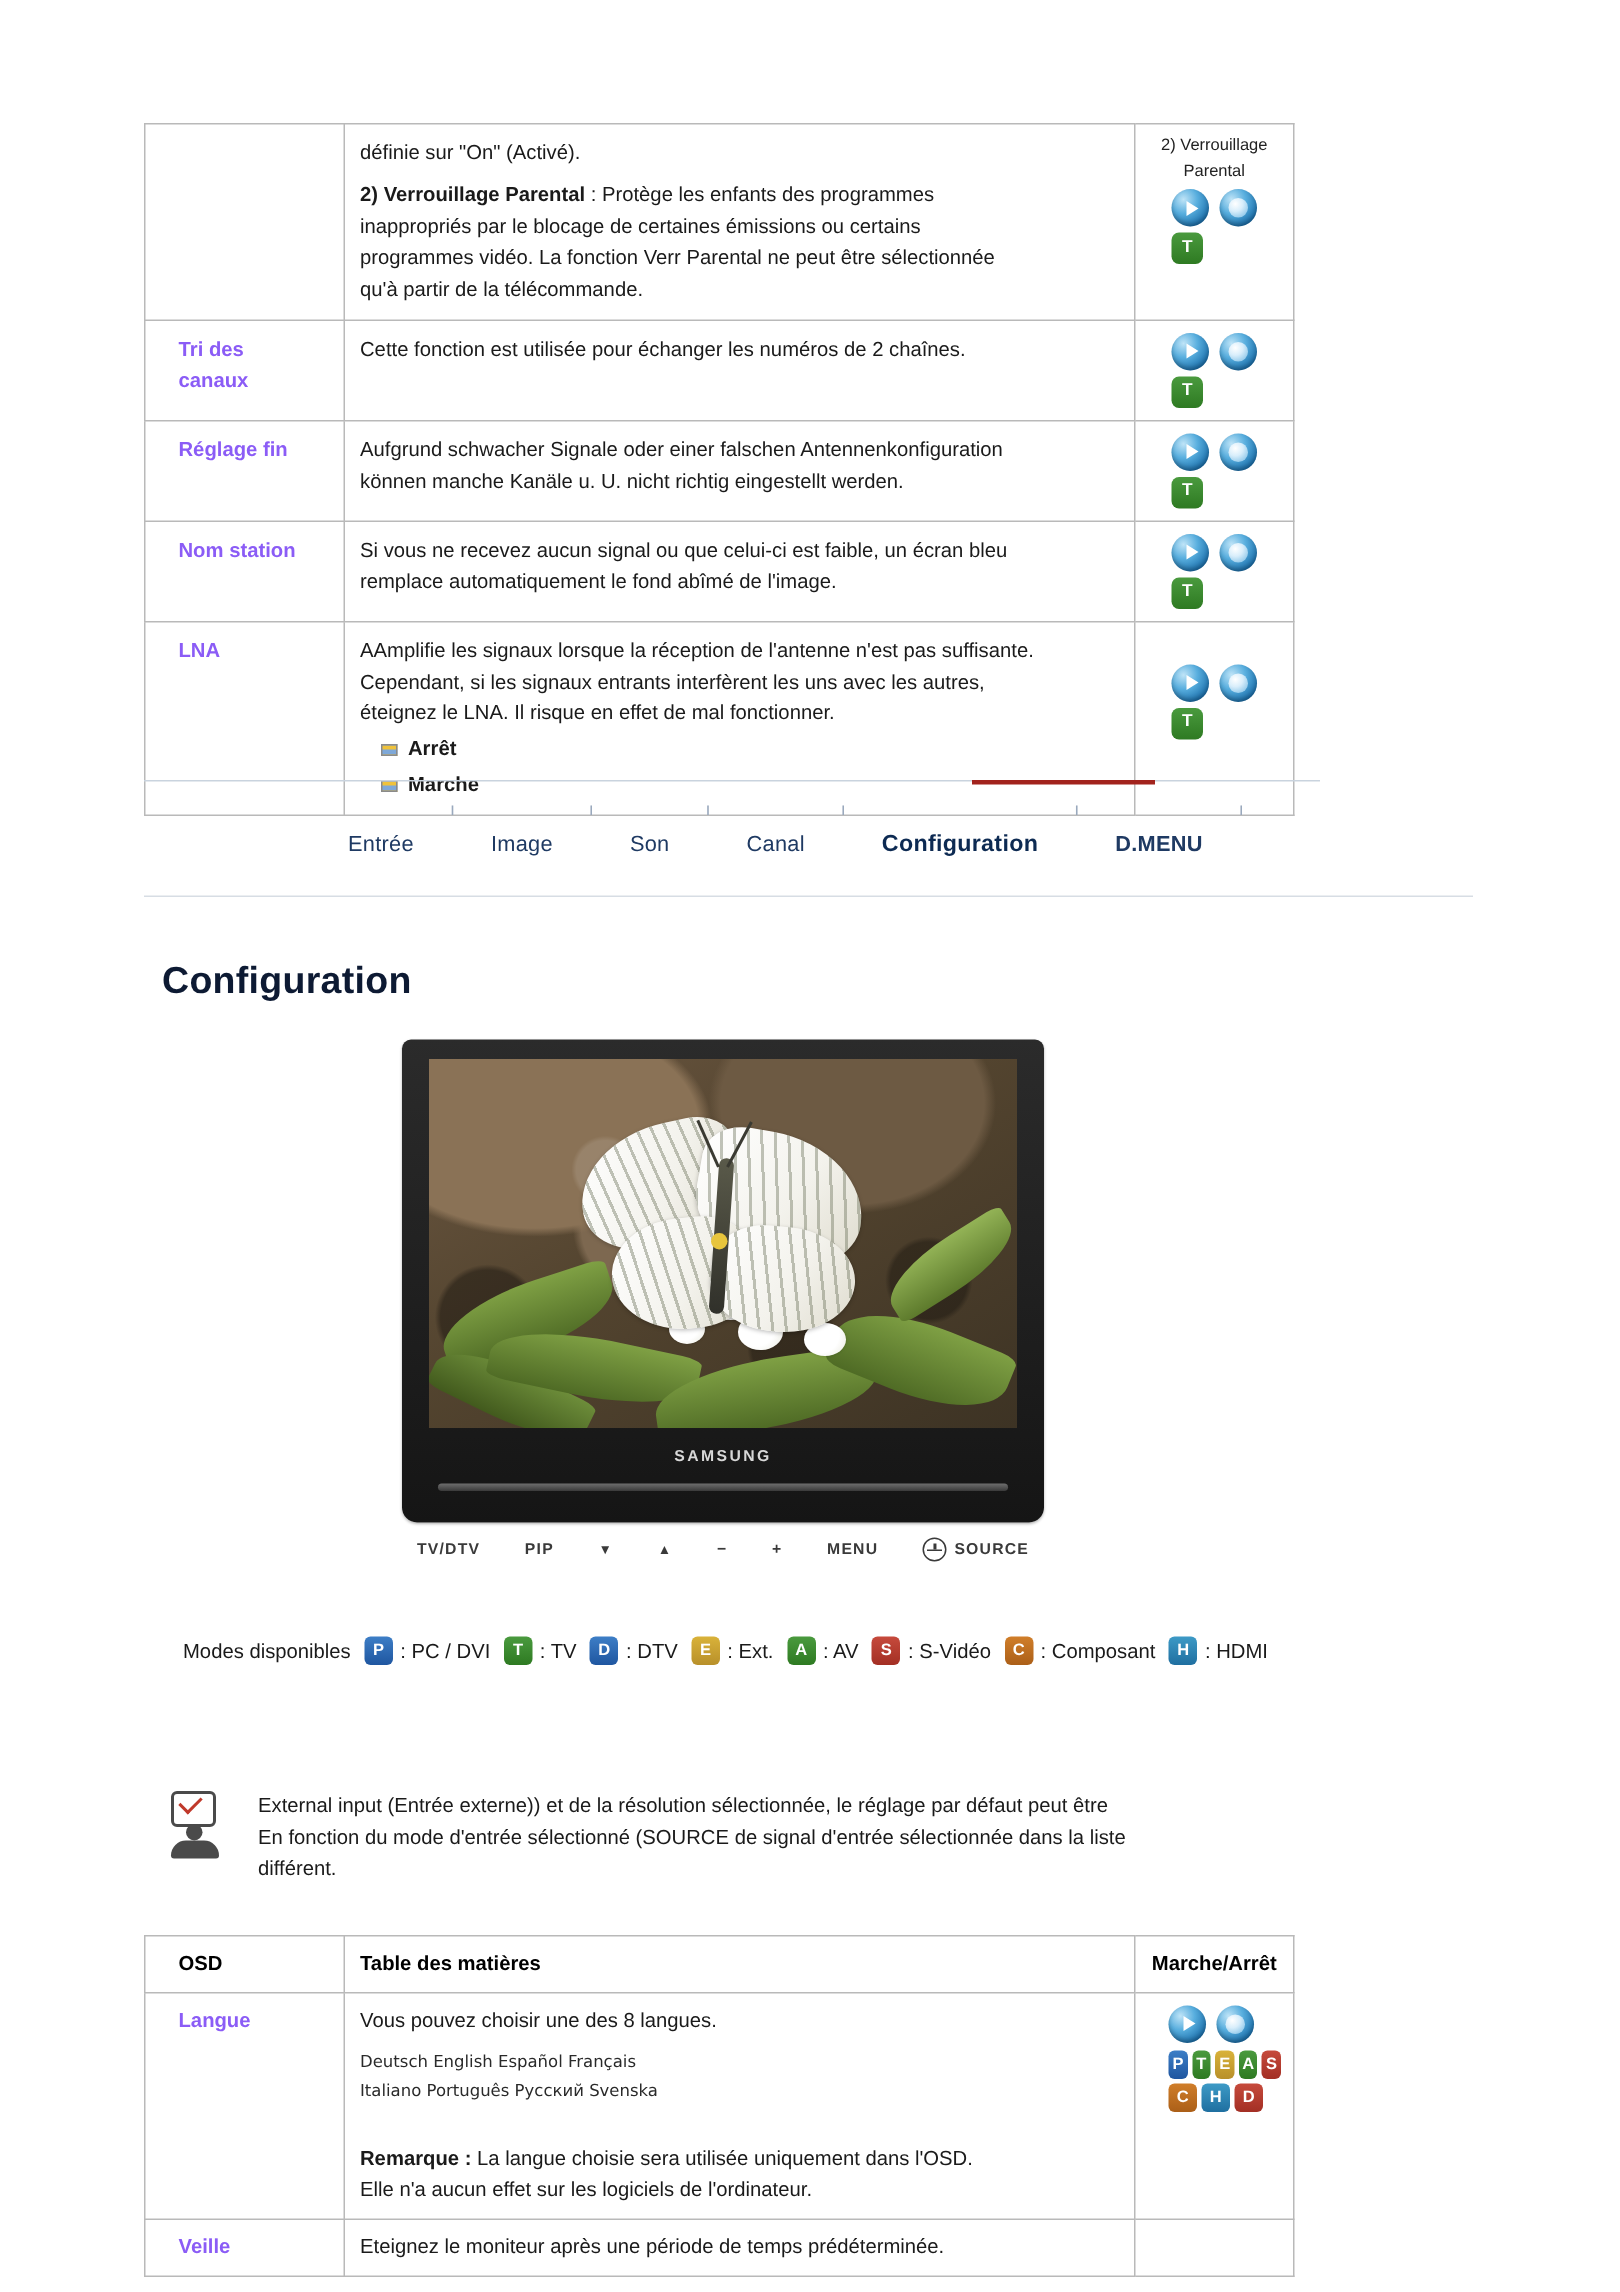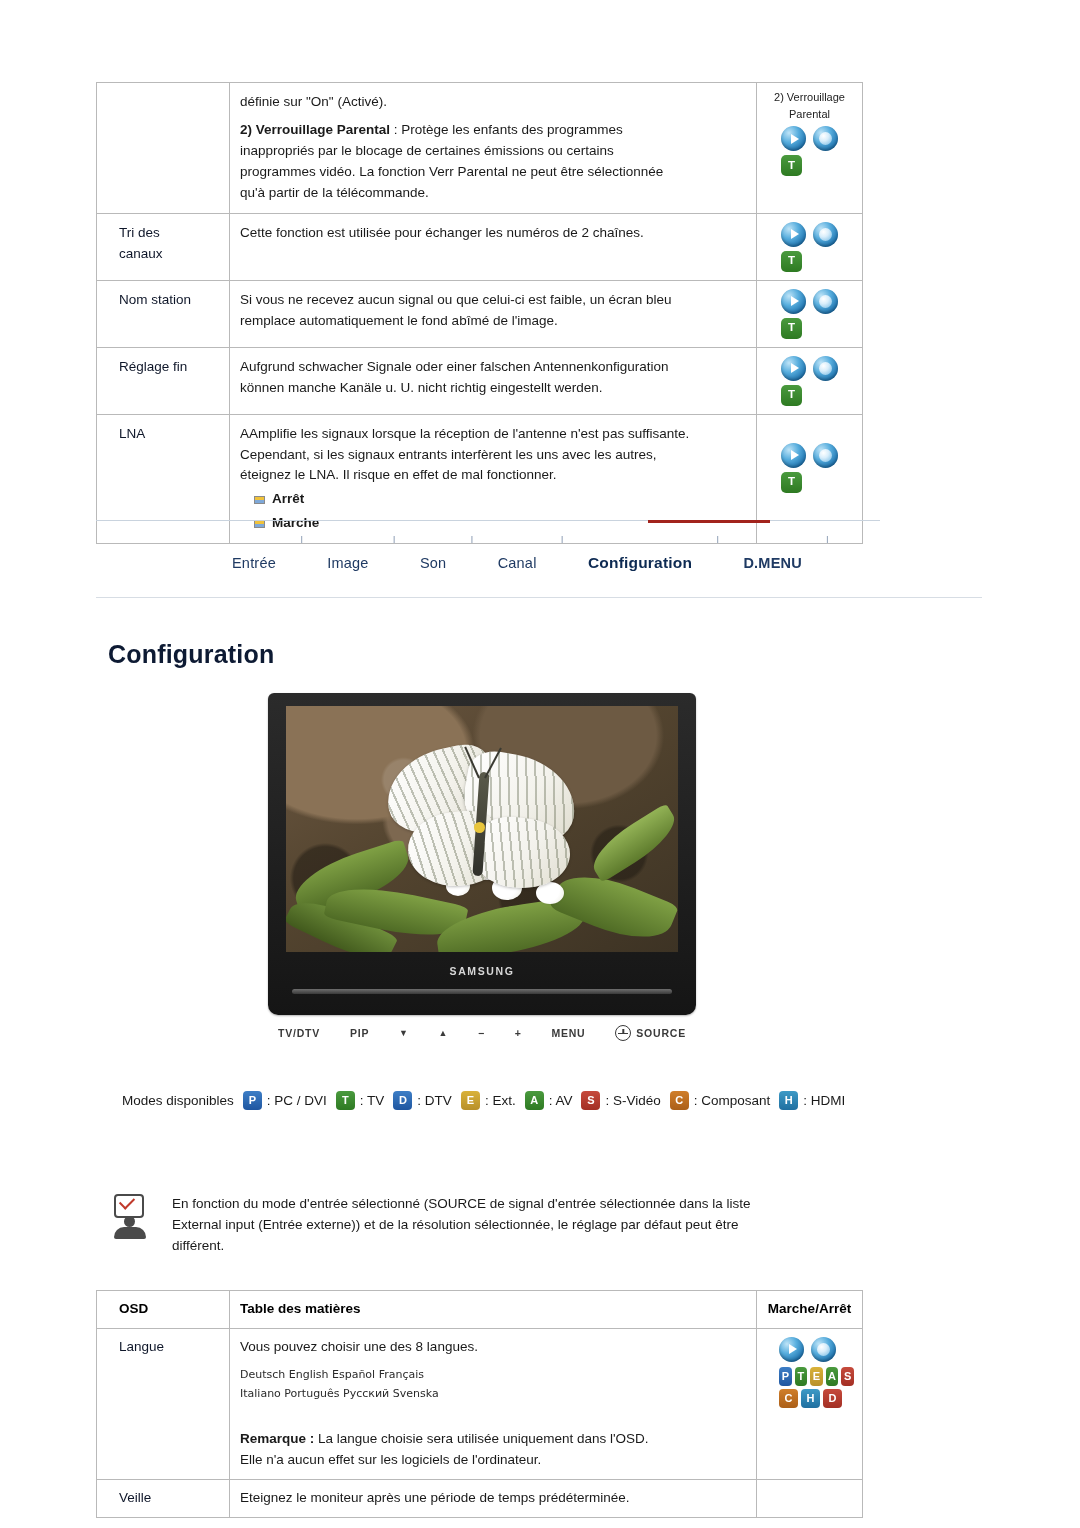--- a/index.html
+++ b/index.html
@@ -28,24 +28,24 @@
     vertical-align: top;
     padding: 9px 10px 9px 10px;
     font-size: 13.5px;
     line-height: 1.55;
   }
   .top-table tr.no-top td { border-top: none; }
   .col-label { width: 133px; }
   .col-desc  { width: 527px; }
   .col-icons { width: 106px; margin-top: 48px; }
   .lbl {
-    font-weight: normal;
+    font-weight: bold;
     font-size: 13.5px;
     padding-left: 22px !important;
-    color: #0f172a;
+    color: #8b5cf6;
   }
   .desc-cell { color: #1a1a1a; }
   .icons-cell { padding: 6px 8px 8px 8px !important; }
 
   
   .icon-head {
     font-size: 11px;
     color: #222;
     text-align: center;
     line-height: 1.5;
@@ -533,45 +533,45 @@
               <span class="ball"></span>
             </span>
       </div>
       <div class="icon-row second">
         <span class="badge badge-t">T</span>
       </div>
     </td>
   </tr>
 
   <tr class="no-top">
+    <td class="col-label lbl">Réglage fin</td>
+    <td class="col-desc desc-cell">
+      <div>Aufgrund schwacher Signale oder einer falschen Antennenkonfiguration</div>
+      <div>können manche Kanäle u. U. nicht richtig eingestellt werden.</div>
+    </td>
+    <td class="col-icons icons-cell">
+      <div class="icon-row">
+        <span class="orb">
+              <span class="tri"></span>
+            </span>
+        <span class="orb">
+              <span class="ball"></span>
+            </span>
+      </div>
+      <div class="icon-row second">
+        <span class="badge badge-t">T</span>
+      </div>
+    </td>
+  </tr>
+
+  <tr class="no-top">
     <td class="col-label lbl">Nom station</td>
     <td class="col-desc desc-cell">
       <div>Si vous ne recevez aucun signal ou que celui-ci est faible, un écran bleu</div>
       <div>remplace automatiquement le fond abîmé de l'image.</div>
-    </td>
-    <td class="col-icons icons-cell">
-      <div class="icon-row">
-        <span class="orb">
-              <span class="tri"></span>
-            </span>
-        <span class="orb">
-              <span class="ball"></span>
-            </span>
-      </div>
-      <div class="icon-row second">
-        <span class="badge badge-t">T</span>
-      </div>
-    </td>
-  </tr>
-
-  <tr class="no-top">
-    <td class="col-label lbl">Réglage fin</td>
-    <td class="col-desc desc-cell">
-      <div>Aufgrund schwacher Signale oder einer falschen Antennenkonfiguration</div>
-      <div>können manche Kanäle u. U. nicht richtig eingestellt werden.</div>
     </td>
     <td class="col-icons icons-cell">
       <div class="icon-row">
         <span class="orb">
               <span class="tri"></span>
             </span>
         <span class="orb">
               <span class="ball"></span>
             </span>
       </div>
@@ -715,22 +715,22 @@
 <div class="note">
   <div class="note-icon">
     <div class="clip"></div>
     <div class="check"></div>
     <div class="person">
         <div class="head"></div>
         <div class="torso"></div>
       </div>
   </div>
   <div class="note-text">
+    <div>External input (Entrée externe)) et de la résolution sélectionnée, le réglage par défaut peut être</div>
     <div>En fonction du mode d'entrée sélectionné (SOURCE de signal d'entrée sélectionnée dans la liste</div>
-    <div>External input (Entrée externe)) et de la résolution sélectionnée, le réglage par défaut peut être</div>
     <div>différent.</div>
   </div>
 </div>
 
 <table class="bottom-table">
   <tbody>
       <tr>
     <td class="col-label bt-h osd">OSD</td>
     <td class="col-desc bt-h">Table des matières</td>
     <td class="col-icons bt-h mode">Marche/Arrêt</td>

